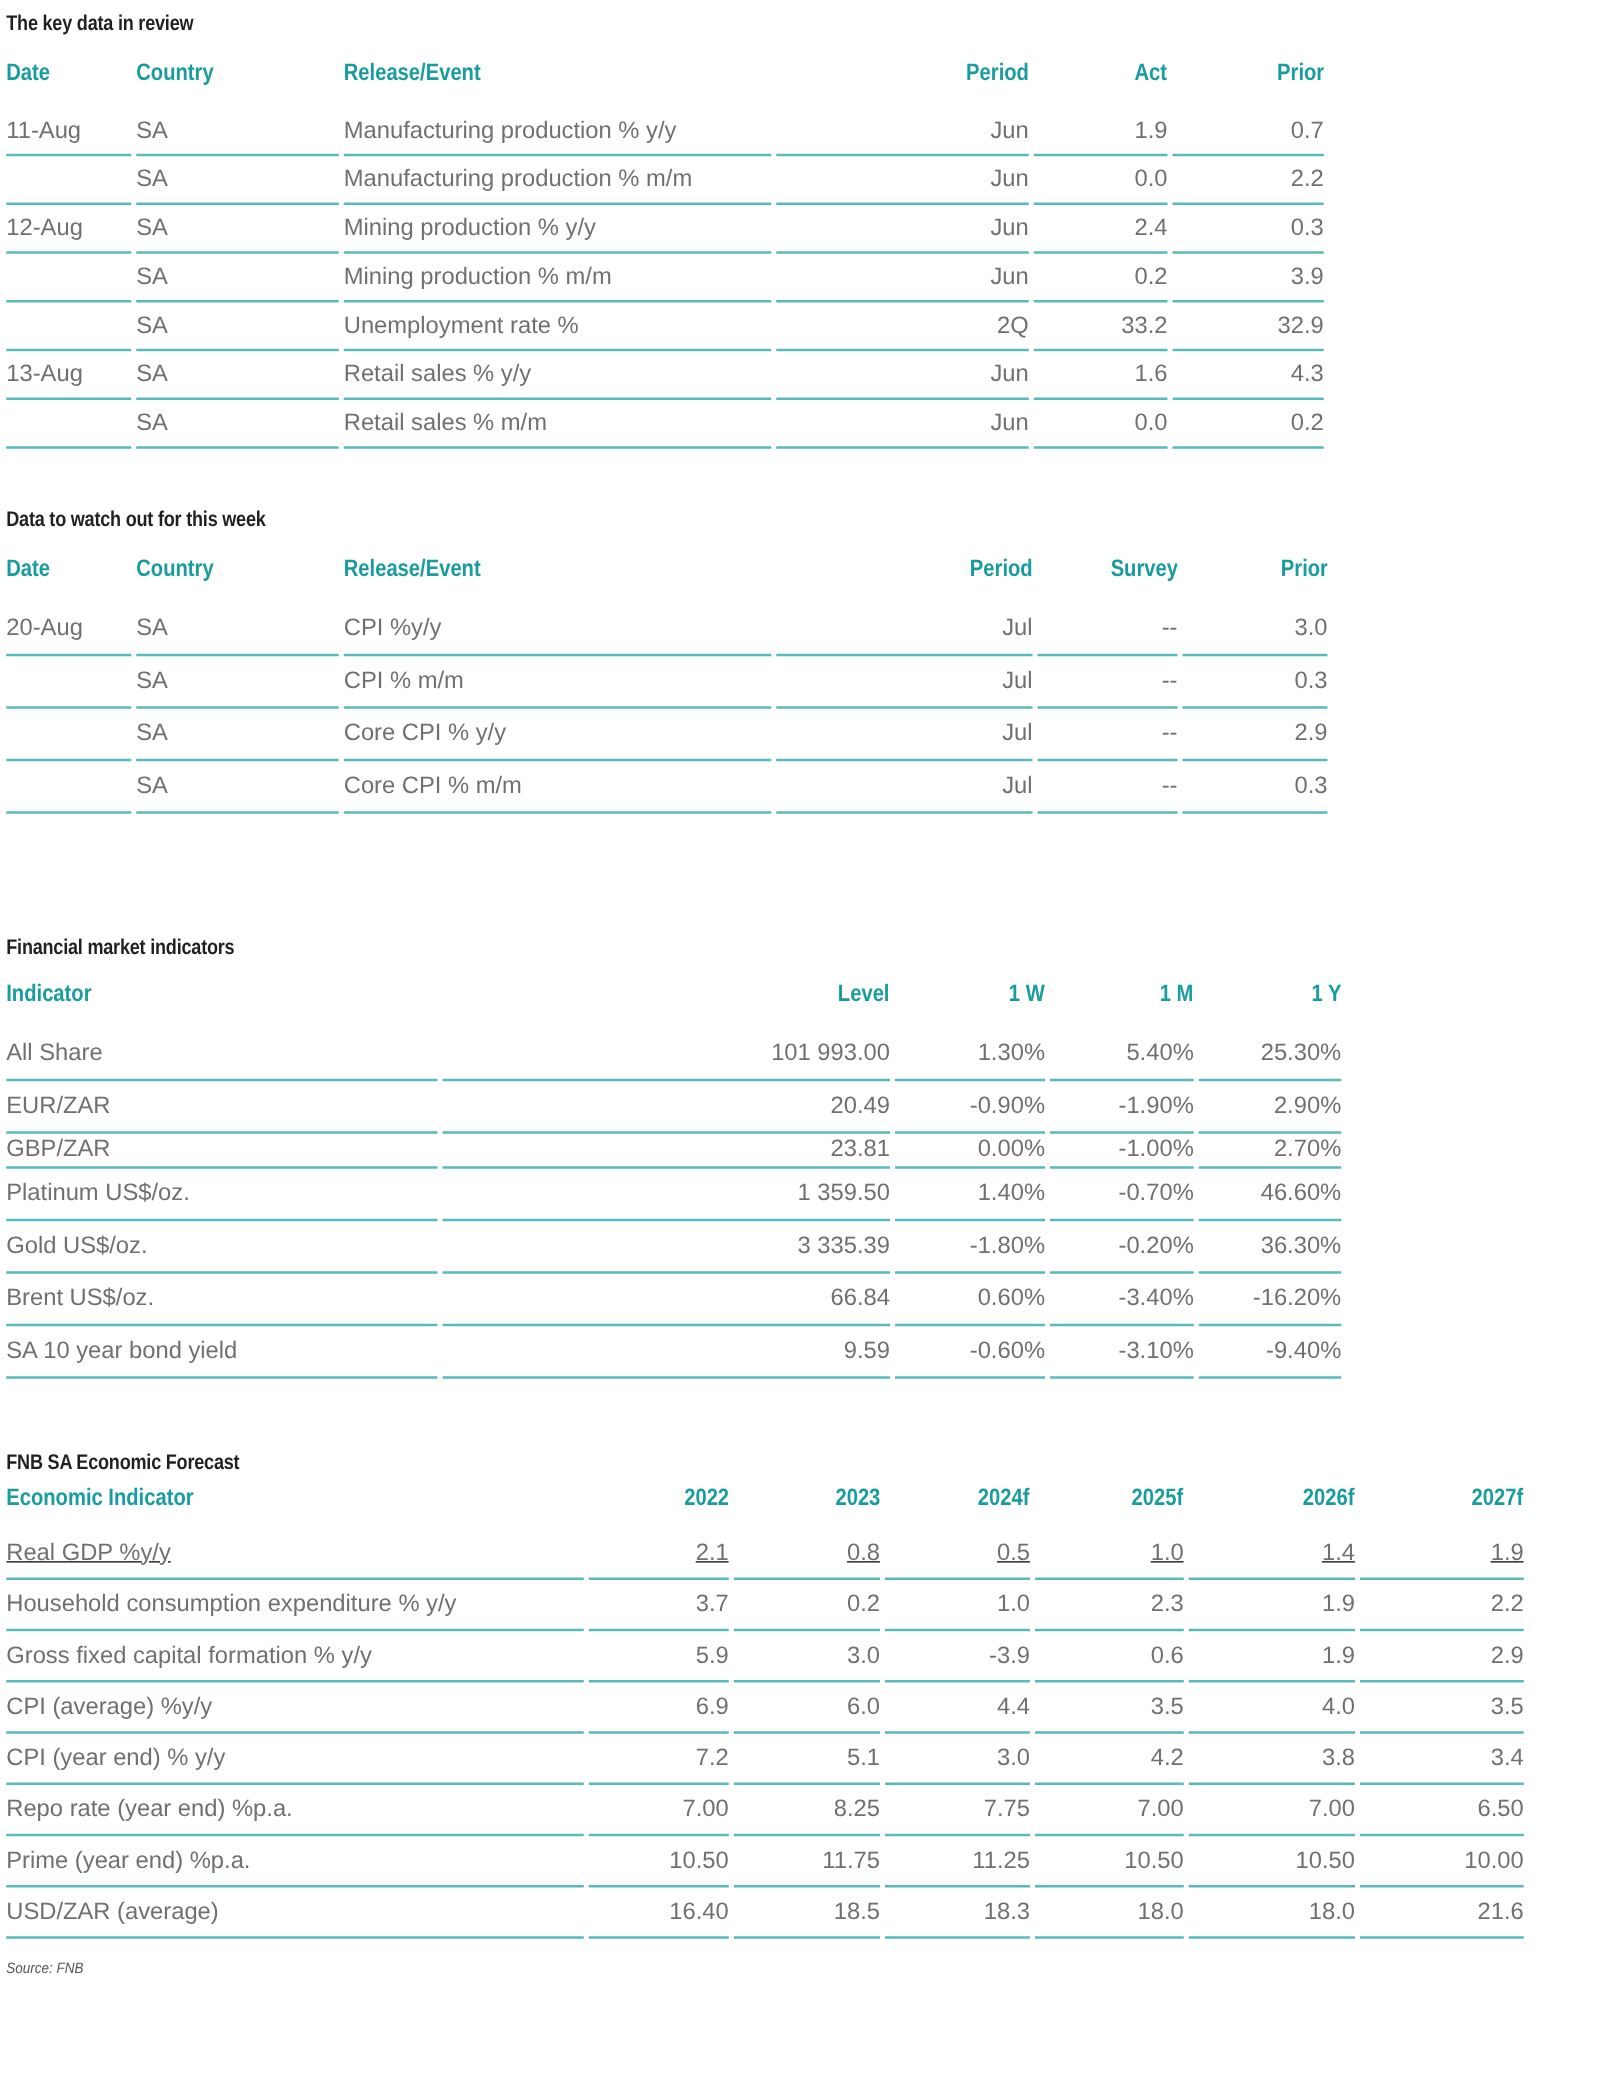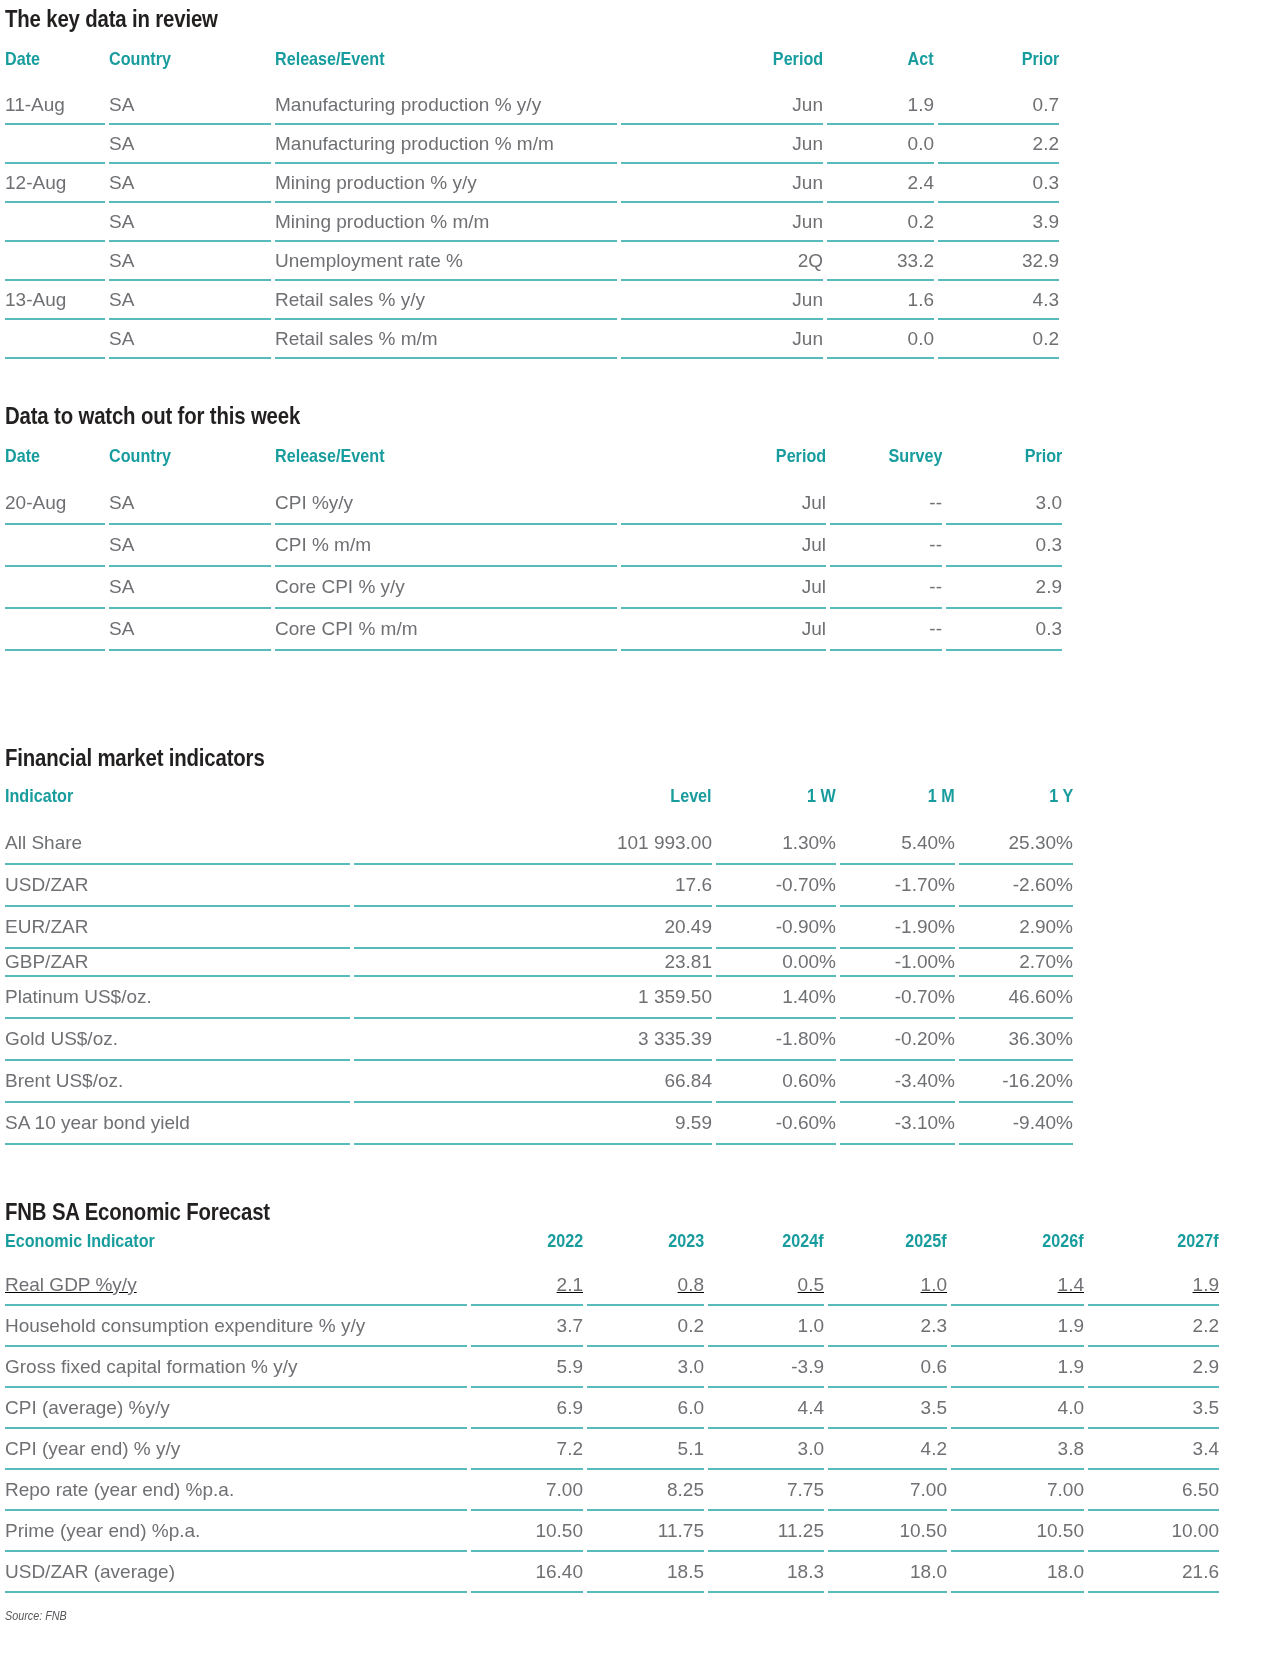--- a/index.html
+++ b/index.html
@@ -13,21 +13,21 @@
   .page{
     position:relative;
     width:1280px;height:1676px;
     box-sizing:border-box;
     padding:6px 0 0 5px;
     overflow:hidden;
     background:#ffffff;
     font-family:"Liberation Sans", sans-serif;
   }
   .title{
-    font-size:24px;line-height:26px;font-weight:700;
+    font-size:17px;line-height:26px;font-weight:700;
     color:var(--heading);
     margin:0;
     letter-spacing:-0.2px;
   }
   .title > span{display:inline-block;transform:scaleX(0.85);transform-origin:0 50%;white-space:nowrap;}
   table{
     border-collapse:separate;
     border-spacing:4px 0;
     margin-left:-4px;
     table-layout:fixed;
@@ -235,27 +235,20 @@
             <th class="ar"><span class="cond cr">1 Y</span></th>
           </tr>
         </thead>
         <tbody>
           <tr style="height: 42px;">
             <td class="al">All Share</td>
             <td class="ar">101 993.00</td>
             <td class="ar">1.30%</td>
             <td class="ar">5.40%</td>
             <td class="ar">25.30%</td>
-          </tr>
-          <tr style="height: 42px;">
-            <td class="al">USD/ZAR</td>
-            <td class="ar">17.6</td>
-            <td class="ar">-0.70%</td>
-            <td class="ar">-1.70%</td>
-            <td class="ar">-2.60%</td>
           </tr>
           <tr style="height: 42px;">
             <td class="al">EUR/ZAR</td>
             <td class="ar">20.49</td>
             <td class="ar">-0.90%</td>
             <td class="ar">-1.90%</td>
             <td class="ar">2.90%</td>
           </tr>
           <tr style="height: 28px;">
             <td class="al">GBP/ZAR</td>

